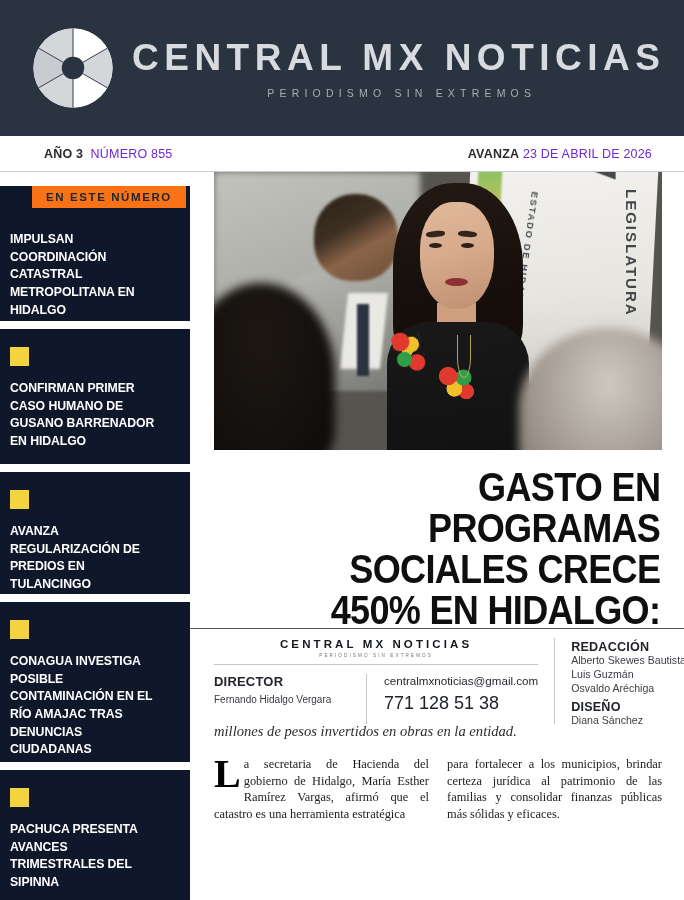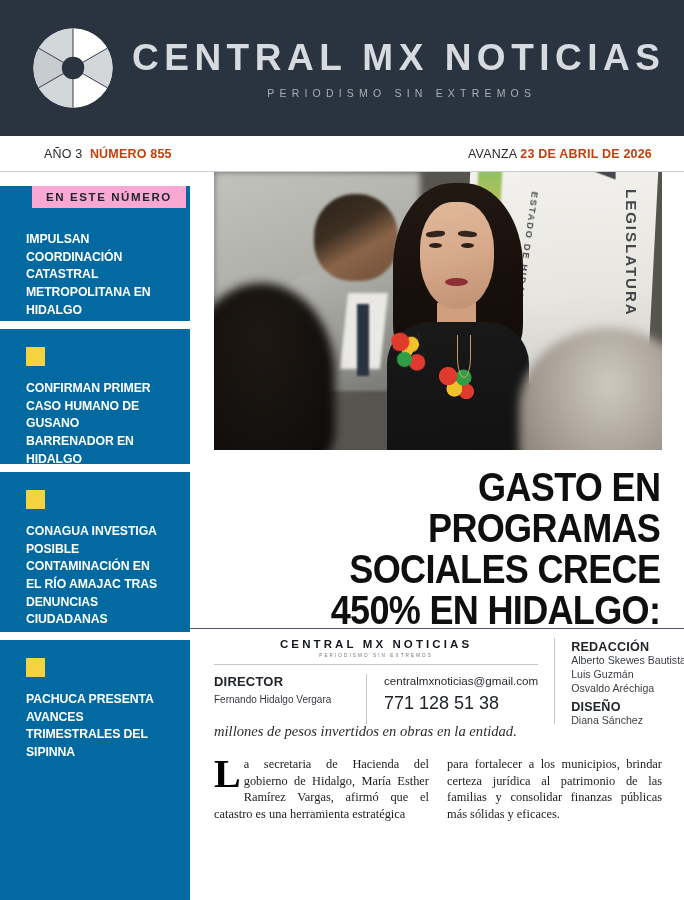--- a/index.html
+++ b/index.html
@@ -76,22 +76,22 @@
     padding: 0 32px 0 44px;
   }
 
   .datebar-left, .datebar-right {
     font-size: 12.5px;
     color: #2b2b2b;
     white-space: nowrap;
     letter-spacing: 0.2px;
   }
 
-  .datebar b { font-weight: normal; }
-  .datebar .light { color: #c2410c; font-weight: bold; }
+  .datebar b { font-weight: bold; }
+  .datebar .light { color: #6d28d9; }
 
   
   .content {
     display: flex;
     height: 728px;
     position: relative;
   }
 
   
   .sidebar {
@@ -100,34 +100,34 @@
     position: relative;
     display: flex;
     flex-direction: column;
     padding-top: 14px;
   }
 
   .ribbon {
     position: absolute;
     top: 14px;
     left: 32px;
-    background: #f9a8d4;
+    background: #f97316;
     color: #20272f;
     font-size: 11.5px;
     font-weight: bold;
     letter-spacing: 1.6px;
     padding: 5px 14px 5px 14px;
     z-index: 5;
     white-space: nowrap;
   }
 
   .side-card {
-    background: #0369a1;
+    background: #0f172a;
     color: #ffffff;
-    padding: 18px 16px 16px 26px;
+    padding: 18px 16px 16px 10px;
     margin-bottom: 8px;
     position: relative;
   }
 
   .side-card.first { padding-top: 44px; }
 
   .side-card .marker {
     width: 19px;
     height: 19px;
     background: #f3d33f;
@@ -598,20 +598,24 @@
 
       <div class="side-card first c1">
         <div class="side-headline">IMPULSAN COORDINACIÓN CATASTRAL METROPOLITANA EN HIDALGO</div>
       </div>
 
       <div class="side-card c2">
         <div class="marker"></div>
         <div class="side-headline">CONFIRMAN PRIMER CASO HUMANO DE GUSANO BARRENADOR EN HIDALGO</div>
       </div>
 
+      <div class="side-card c3">
+        <div class="marker"></div>
+        <div class="side-headline">AVANZA REGULARIZACIÓN DE PREDIOS EN TULANCINGO</div>
+      </div>
 
       <div class="side-card c4">
         <div class="marker"></div>
         <div class="side-headline">CONAGUA INVESTIGA POSIBLE CONTAMINACIÓN EN EL RÍO AMAJAC TRAS DENUNCIAS CIUDADANAS</div>
       </div>
 
       <div class="side-card c5">
         <div class="marker"></div>
         <div class="side-headline">PACHUCA PRESENTA AVANCES TRIMESTRALES DEL SIPINNA</div>
       </div>

